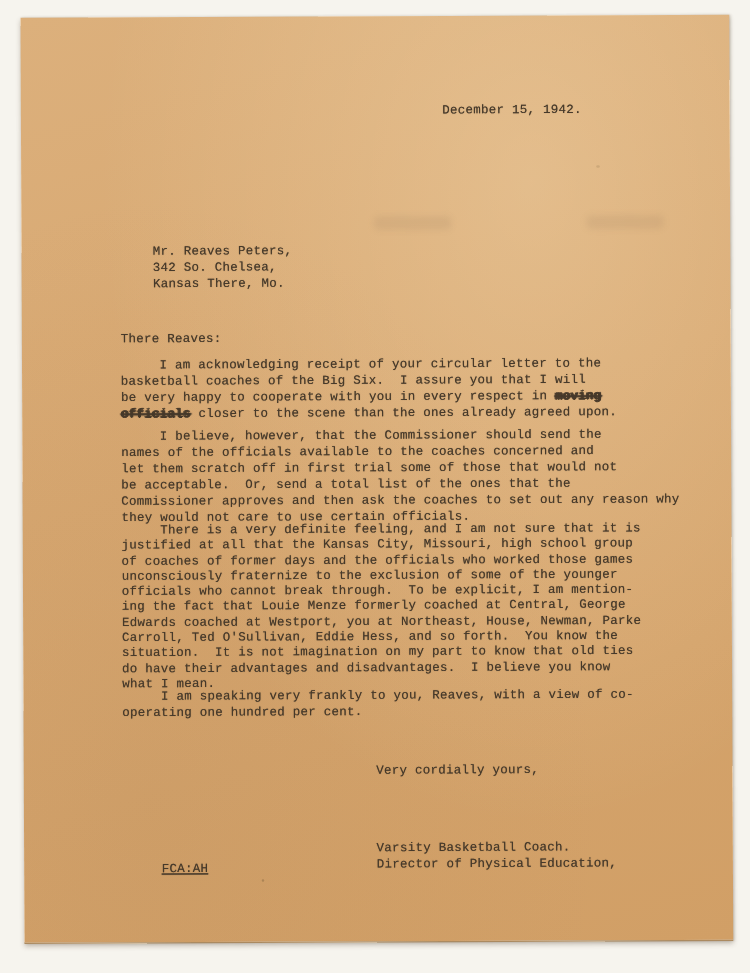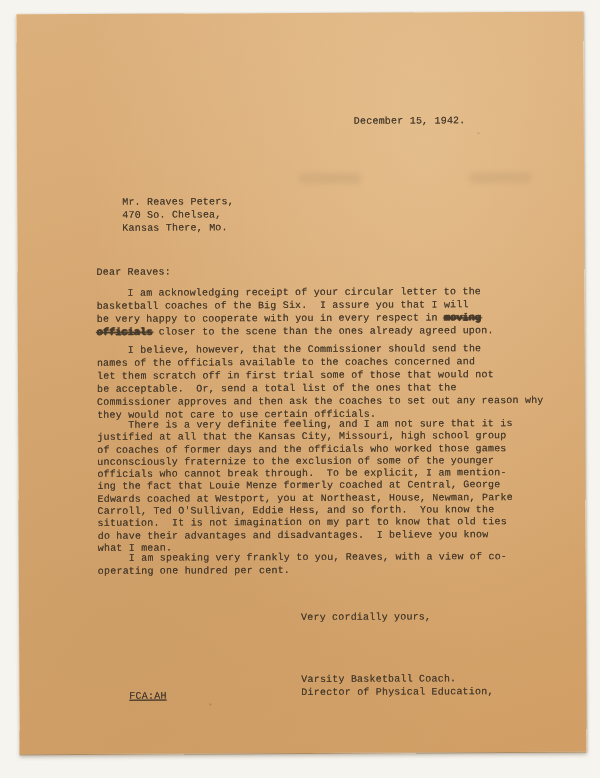--- a/index.html
+++ b/index.html
@@ -18,21 +18,21 @@
     box-shadow:0 2px 4px rgba(80,60,40,0.30), 1px 0 2px rgba(80,60,40,0.18);
     border-bottom:1px solid #ab8a60;
   }
   .textlayer{
     position:absolute;inset:0;
     color:#46392a;
     font-size:10px;line-height:13px;letter-spacing:0.2px;
     text-shadow:0 0 0.6px rgba(70,57,42,0.75);
   }
   .blk{position:absolute;white-space:pre;}
-  .blk-date{left:337px;top:70px;margin-top:32px;}
+  .blk-date{left:337px;top:70px;}
   .blk-recipient{left:105px;top:182px;}
   .blk-salutation{left:79px;top:252px;}
   .blk-p1{left:79px;top:273px;}
   .blk-p2{left:79px;top:330px;}
   .blk-p3{left:79px;top:406px;line-height:12.3px;}
   .blk-p4{left:79px;top:538px;}
   .blk-closing{left:282px;top:598px;}
   .blk-signature{left:282px;top:660px;}
   .blk-reference{left:110px;top:676px;text-decoration:underline;}
   .struck{
@@ -57,23 +57,23 @@
 <div class="paper">
   <div class="ghost ghost-a"></div>
   <div class="ghost ghost-b"></div>
   <div class="speck s1"></div>
   <div class="speck s2"></div>
   <div class="speck s3"></div>
 
   <div class="textlayer">
     <div class="blk blk-date">December 15, 1942.</div>
 
-    <div class="blk blk-recipient"><div class="line">Mr. Reaves Peters,</div><div class="line">470 So. Chelsea,</div><div class="line">Kansas There, Mo.</div></div>
+    <div class="blk blk-recipient"><div class="line">Mr. Reaves Peters,</div><div class="line">342 So. Chelsea,</div><div class="line">Kansas There, Mo.</div></div>
 
-    <div class="blk blk-salutation">Dear Reaves:</div>
+    <div class="blk blk-salutation">There Reaves:</div>
 
     <div class="blk blk-p1"><div class="line">     I am acknowledging receipt of your circular letter to the</div><div class="line">basketball coaches of the Big Six.  I assure you that I will</div><div class="line"><span>be very happy to cooperate with you in every respect in </span><span class="struck">moving</span></div><div class="line"><span class="struck">officials</span><span> closer to the scene than the ones already agreed upon.</span></div></div>
 
     <div class="blk blk-p2"><div class="line">     I believe, however, that the Commissioner should send the</div><div class="line">names of the officials available to the coaches concerned and</div><div class="line">let them scratch off in first trial some of those that would not</div><div class="line">be acceptable.  Or, send a total list of the ones that the</div><div class="line">Commissioner approves and then ask the coaches to set out any reason why</div><div class="line">they would not care to use certain officials.</div></div>
 
     <div class="blk blk-p3"><div class="line">     There is a very definite feeling, and I am not sure that it is</div><div class="line">justified at all that the Kansas City, Missouri, high school group</div><div class="line">of coaches of former days and the officials who worked those games</div><div class="line">unconsciously fraternize to the exclusion of some of the younger</div><div class="line">officials who cannot break through.  To be explicit, I am mention-</div><div class="line">ing the fact that Louie Menze formerly coached at Central, George</div><div class="line">Edwards coached at Westport, you at Northeast, House, Newman, Parke</div><div class="line">Carroll, Ted O'Sullivan, Eddie Hess, and so forth.  You know the</div><div class="line">situation.  It is not imagination on my part to know that old ties</div><div class="line">do have their advantages and disadvantages.  I believe you know</div><div class="line">what I mean.</div></div>
 
     <div class="blk blk-p4"><div class="line">     I am speaking very frankly to you, Reaves, with a view of co-</div><div class="line">operating one hundred per cent.</div></div>
 
     <div class="blk blk-closing">Very cordially yours,</div>

